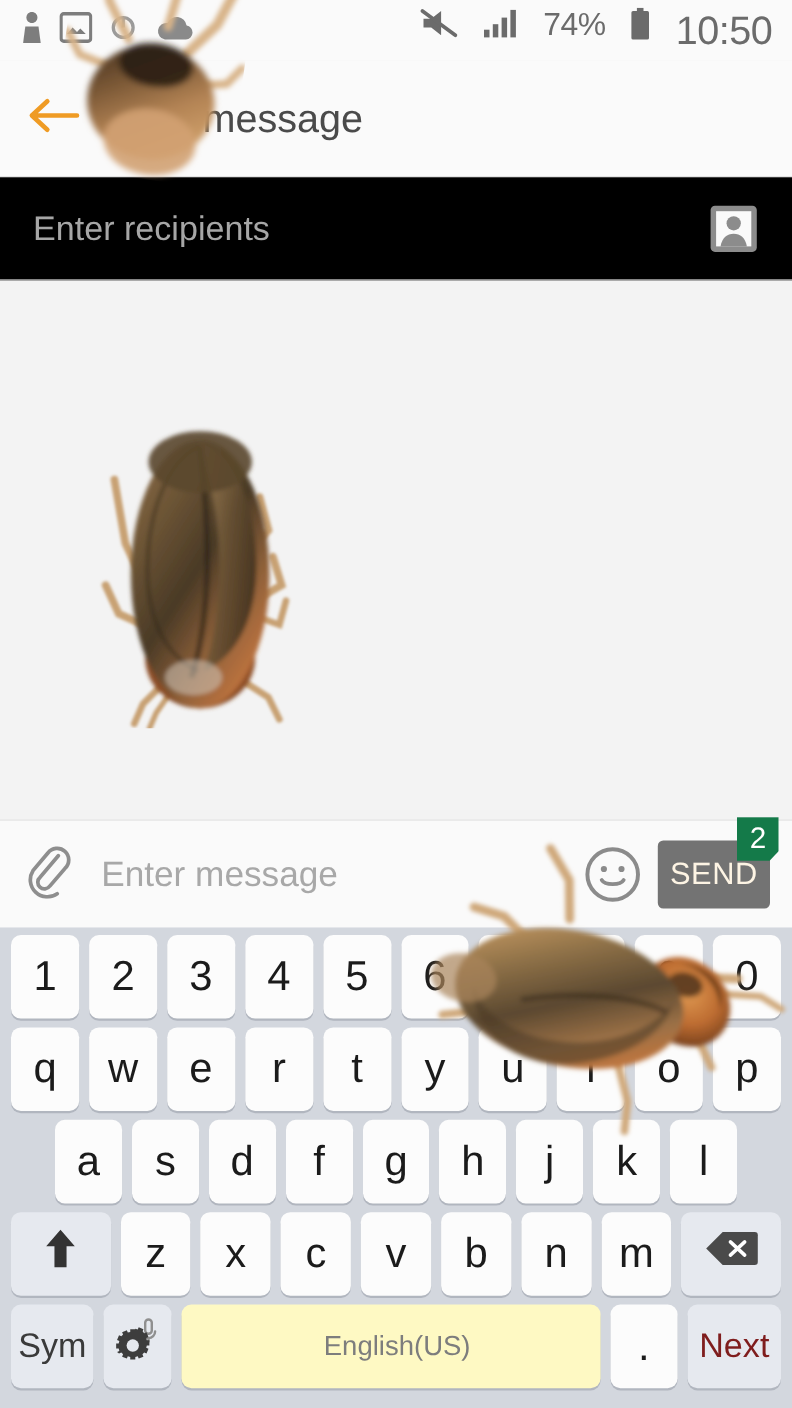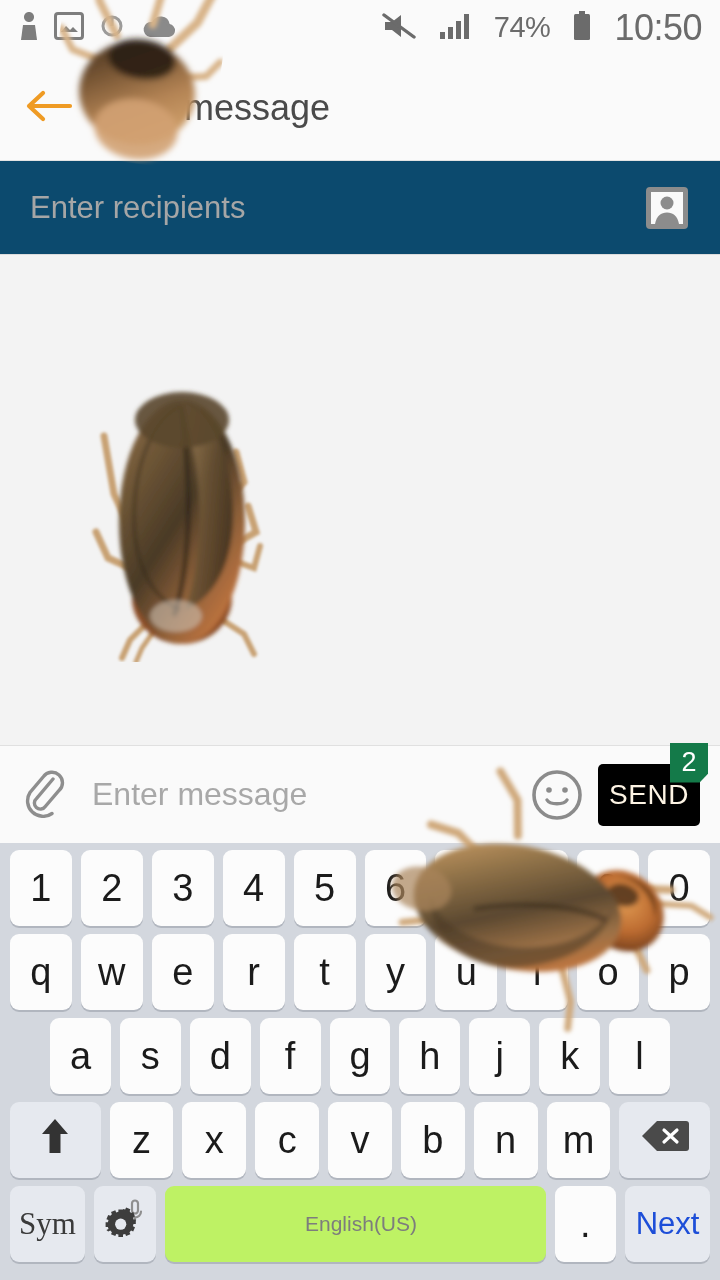--- a/index.html
+++ b/index.html
@@ -28,21 +28,21 @@
     display: flex;
     align-items: center;
     padding: 0 18px;
     flex: none;
     position: relative;
     z-index: 3;
   }
   .status-left { display: flex; align-items: center; gap: 14px; }
   .status-right {
     margin-left: auto;
-    display: flex; align-items: center; gap: 23px;
+    display: flex; gap: 23px;
     color: #6b6b6b;
   }
   .status-right .pct { font-size: 29px; color: #6b6b6b; letter-spacing: -0.5px; }
   .status-right .clock { font-size: 36px; color: #6b6b6b; letter-spacing: -0.5px; }
   .sicon { display: block; }
 
   
   .appbar {
     height: 105px;
     background: #fafafa;
@@ -62,21 +62,21 @@
   .appbar-title {
     font-size: 36px;
     color: #4a4a4a;
     margin-left: 26px;
     font-weight: 400;
   }
 
   
   .recipients {
     height: 93px;
-    background: #0c4a6e;
+    background: #000000;
     display: flex;
     align-items: center;
     padding: 0 30px;
     flex: none;
     border-bottom: 1px solid #dcdcdc;
     position: relative;
     z-index: 1;
   }
   .recipients-input {
     flex: 1;
@@ -121,21 +121,21 @@
     outline: none;
     margin-left: 22px;
     font-family: "Liberation Sans", sans-serif;
     padding: 0;
   }
   .msg-input::placeholder { color: #a8a8a8; opacity: 1; }
   .emoji-btn { flex: none; width: 54px; height: 54px; margin-right: 14px; }
   .send-wrap { position: relative; flex: none; }
   .send-btn {
     width: 102px; height: 62px;
-    background: #000000;
+    background: #737373;
     border-radius: 5px;
     border: none;
     color: #fdf4e4;
     font-size: 28px;
     letter-spacing: 0.5px;
     font-family: "Liberation Sans", sans-serif;
     display: flex; align-items: center; justify-content: center;
   }
   .send-badge {
     position: absolute;
@@ -176,25 +176,25 @@
     font-size: 38px;
     color: #1b1b1b;
     user-select: none;
   }
   .krow.letters2 { padding: 0 44px; }
   .key.func {
     background: #e6e9ef;
   }
   .key.shift, .key.backspace { flex: 1.42 1 0; }
   .krow.bottom .key { height: 76px; }
-  .key.sym { flex: 1.28 1 0; font-size: 31px; color: #3a3a3a; font-family: Liberation Serif, serif; }
+  .key.sym { flex: 1.28 1 0; font-size: 31px; color: #3a3a3a; }
   .key.settings { flex: 1.05 1 0; }
-  .key.space { flex: 6.3 1 0; font-size: 21px; color: #7d7d7d; background:#bef264;padding-left:12px; }
+  .key.space { flex: 6.3 1 0; font-size: 25px; color: #7d7d7d; background:#fef9c3;padding-left:12px; }
   .key.period { flex: 1.05 1 0; font-size: 38px; }
-  .key.next { flex: 1.45 1 0; font-size: 31px; color: #1d4ed8; }
+  .key.next { flex: 1.45 1 0; font-size: 31px; color: #7f1d1d; }
 
   
   .roach {
     position: absolute;
     pointer-events: none;
     z-index: 50;
   }
   .roach svg { display:block; width:100%; height:100%; }
   #roach-body { left: 78px; top: 372px; width: 210px; height: 290px; }
   #roach-keyboard { left: 388px; top: 772px; width: 290px; height: 270px; transform: rotate(42deg); }

